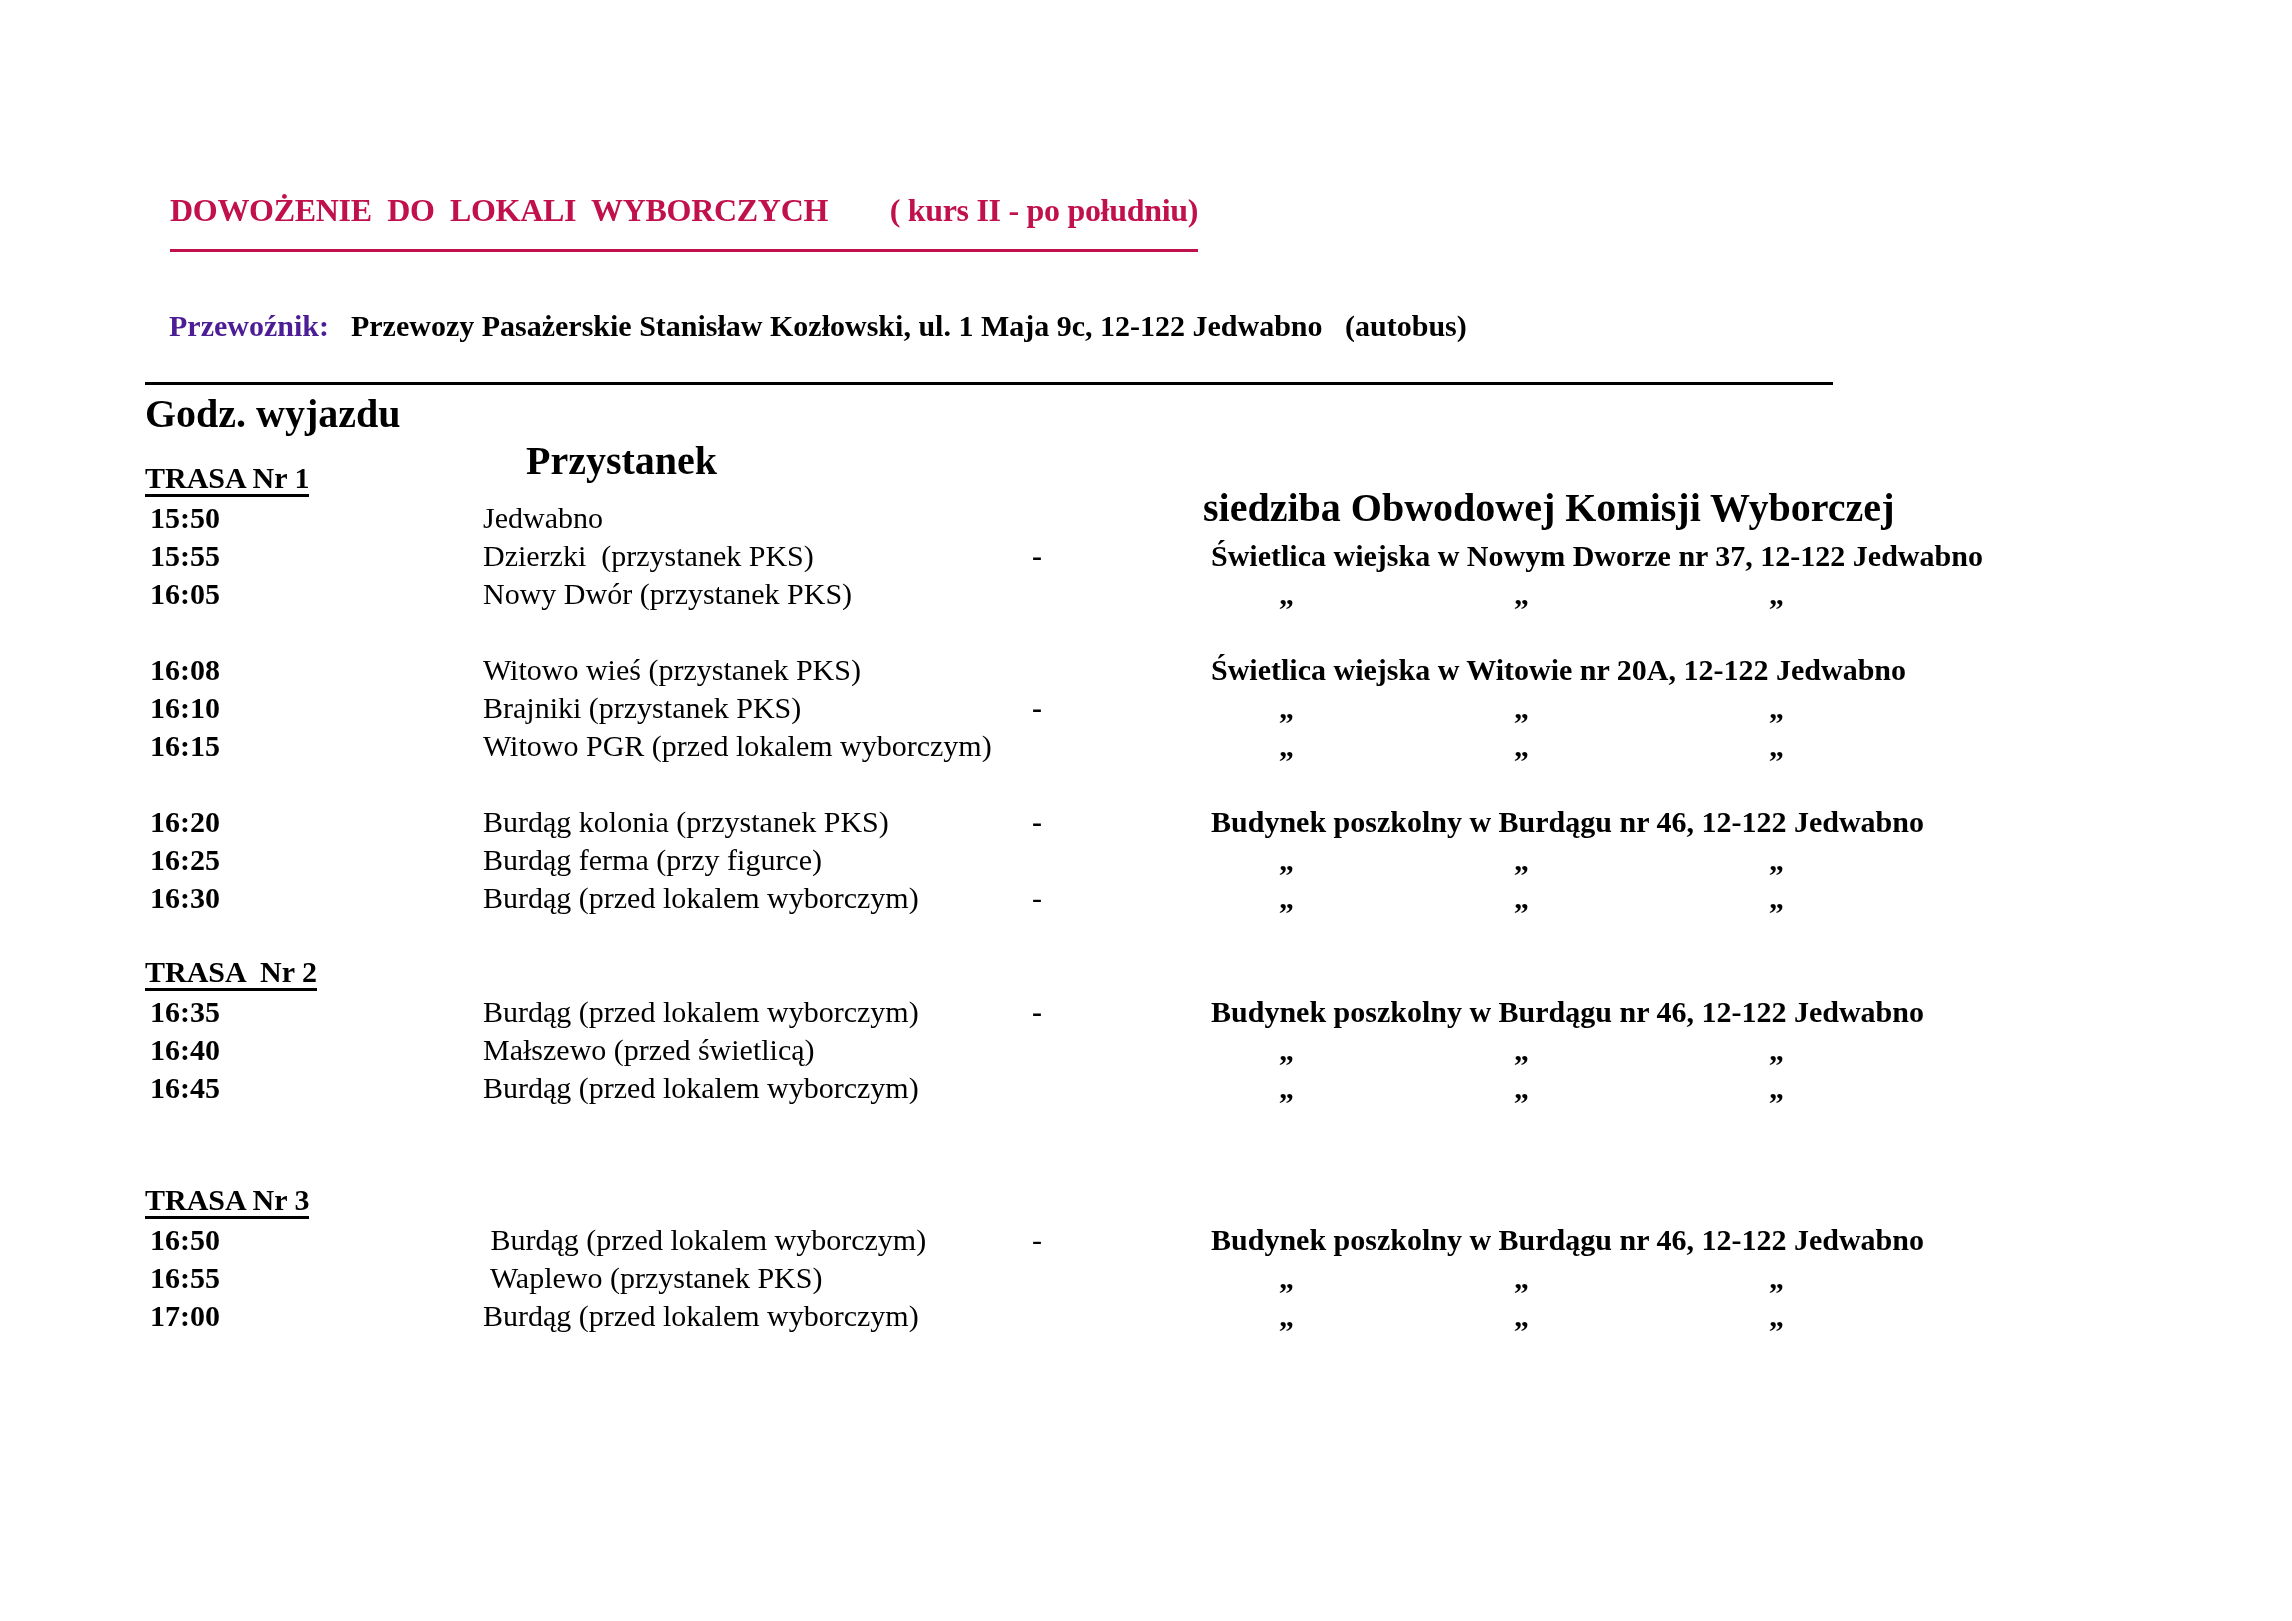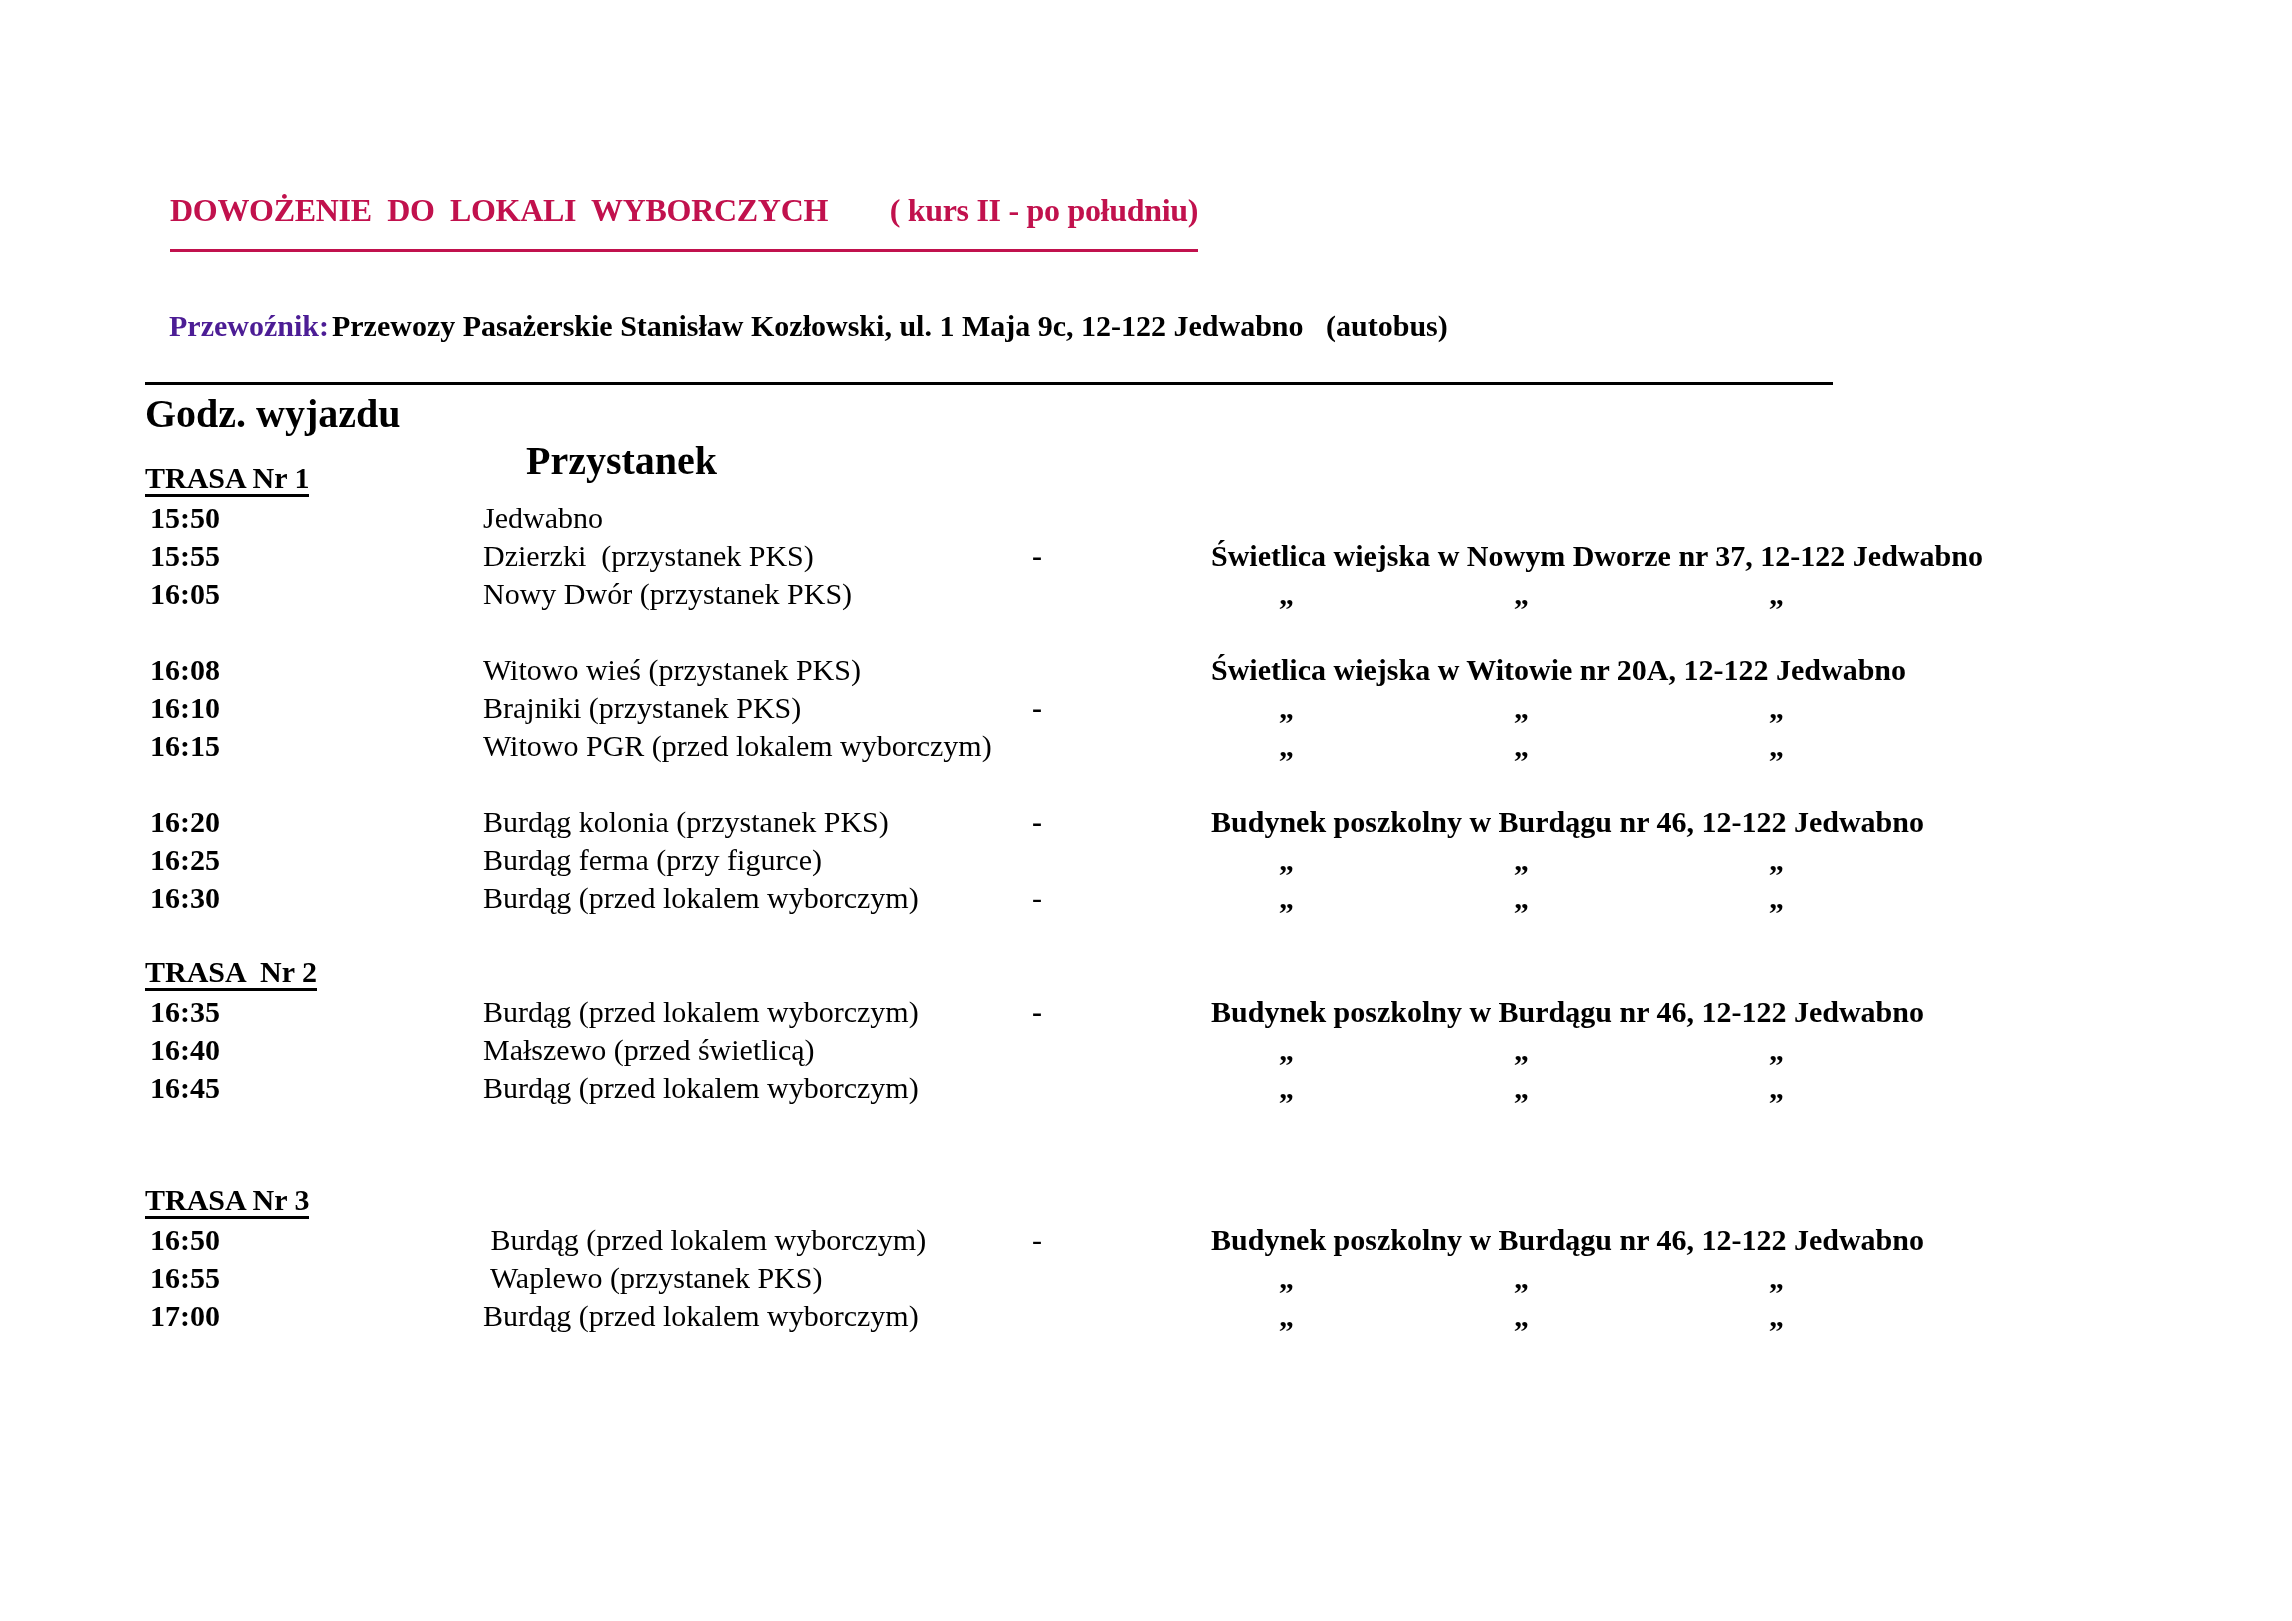--- a/index.html
+++ b/index.html
@@ -34,21 +34,21 @@
   }
 
   
   #carrier-line {
     left: 154px;
     top: 275px;
     font-size: 30px;
     font-weight: 700;
   }
   #carrier-line .label { color: #4c1d95; }
-  #carrier-line .value { color: #000000; margin-left: 3px; }
+  #carrier-line .value { color: #000000; margin-left: 22px; }
 
   
   #table-header {
     left: 145px;
     top: 343px;
     width: 1688px;
     height: 39px;
     border-bottom: 3.9px solid #000000;
     font-size: 40px;
     font-weight: 700;
@@ -97,16 +97,17 @@
   <span class="underlined">DOWOŻENIE  DO  LOKALI  WYBORCZYCH        ( kurs II - po południu)</span>
 </div>
 
 <div class="abs" id="carrier-line">
   <span class="label">Przewoźnik:</span><span class="value">Przewozy Pasażerskie Stanisław Kozłowski, ul. 1 Maja 9c, 12-122 Jedwabno   (autobus)</span>
 </div>
 
 <div class="abs" id="table-header">
   <span class="h-time">Godz. wyjazdu</span>
   <span class="h-stop">Przystanek</span>
+  <span class="h-committee">siedziba Obwodowej Komisji Wyborczej</span>
 </div>
 
 <div id="routes"><div class="row"><span class="route-heading-text">TRASA Nr 1</span></div><div class="row"><span class="c-time">15:50</span><span class="c-stop">Jedwabno</span></div><div class="row"><span class="c-time">15:55</span><span class="c-stop">Dzierzki  (przystanek PKS)</span><span class="c-dash bold">-</span><span class="c-dest">Świetlica wiejska w Nowym Dworze nr 37, 12-122 Jedwabno</span></div><div class="row"><span class="c-time">16:05</span><span class="c-stop">Nowy Dwór (przystanek PKS)</span><span class="c-ditto d1">„</span><span class="c-ditto d2">„</span><span class="c-ditto d3">„</span></div><div class="row blank"></div><div class="row"><span class="c-time">16:08</span><span class="c-stop">Witowo wieś (przystanek PKS)</span><span class="c-dest">Świetlica wiejska w Witowie nr 20A, 12-122 Jedwabno</span></div><div class="row"><span class="c-time">16:10</span><span class="c-stop">Brajniki (przystanek PKS)</span><span class="c-dash bold">-</span><span class="c-ditto d1">„</span><span class="c-ditto d2">„</span><span class="c-ditto d3">„</span></div><div class="row"><span class="c-time">16:15</span><span class="c-stop">Witowo PGR (przed lokalem wyborczym)</span><span class="c-ditto d1">„</span><span class="c-ditto d2">„</span><span class="c-ditto d3">„</span></div><div class="row blank"></div><div class="row"><span class="c-time">16:20</span><span class="c-stop">Burdąg kolonia (przystanek PKS)</span><span class="c-dash bold">-</span><span class="c-dest">Budynek poszkolny w Burdągu nr 46, 12-122 Jedwabno</span></div><div class="row"><span class="c-time">16:25</span><span class="c-stop">Burdąg ferma (przy figurce)</span><span class="c-ditto d1">„</span><span class="c-ditto d2">„</span><span class="c-ditto d3">„</span></div><div class="row"><span class="c-time">16:30</span><span class="c-stop">Burdąg (przed lokalem wyborczym)</span><span class="c-dash plain">-</span><span class="c-ditto d1">„</span><span class="c-ditto d2">„</span><span class="c-ditto d3">„</span></div><div class="row blank"></div><div class="row"><span class="route-heading-text">TRASA  Nr 2</span></div><div class="row"><span class="c-time">16:35</span><span class="c-stop">Burdąg (przed lokalem wyborczym)</span><span class="c-dash bold">-</span><span class="c-dest">Budynek poszkolny w Burdągu nr 46, 12-122 Jedwabno</span></div><div class="row"><span class="c-time">16:40</span><span class="c-stop">Małszewo (przed świetlicą)</span><span class="c-ditto d1">„</span><span class="c-ditto d2">„</span><span class="c-ditto d3">„</span></div><div class="row"><span class="c-time">16:45</span><span class="c-stop">Burdąg (przed lokalem wyborczym)</span><span class="c-ditto d1">„</span><span class="c-ditto d2">„</span><span class="c-ditto d3">„</span></div><div class="row blank"></div><div class="row blank"></div><div class="row"><span class="route-heading-text">TRASA Nr 3</span></div><div class="row"><span class="c-time">16:50</span><span class="c-stop"> Burdąg (przed lokalem wyborczym)</span><span class="c-dash plain">-</span><span class="c-dest">Budynek poszkolny w Burdągu nr 46, 12-122 Jedwabno</span></div><div class="row"><span class="c-time">16:55</span><span class="c-stop"> Waplewo (przystanek PKS)</span><span class="c-ditto d1">„</span><span class="c-ditto d2">„</span><span class="c-ditto d3">„</span></div><div class="row"><span class="c-time">17:00</span><span class="c-stop">Burdąg (przed lokalem wyborczym)</span><span class="c-ditto d1">„</span><span class="c-ditto d2">„</span><span class="c-ditto d3">„</span></div></div>
 
 
 </body></html>

